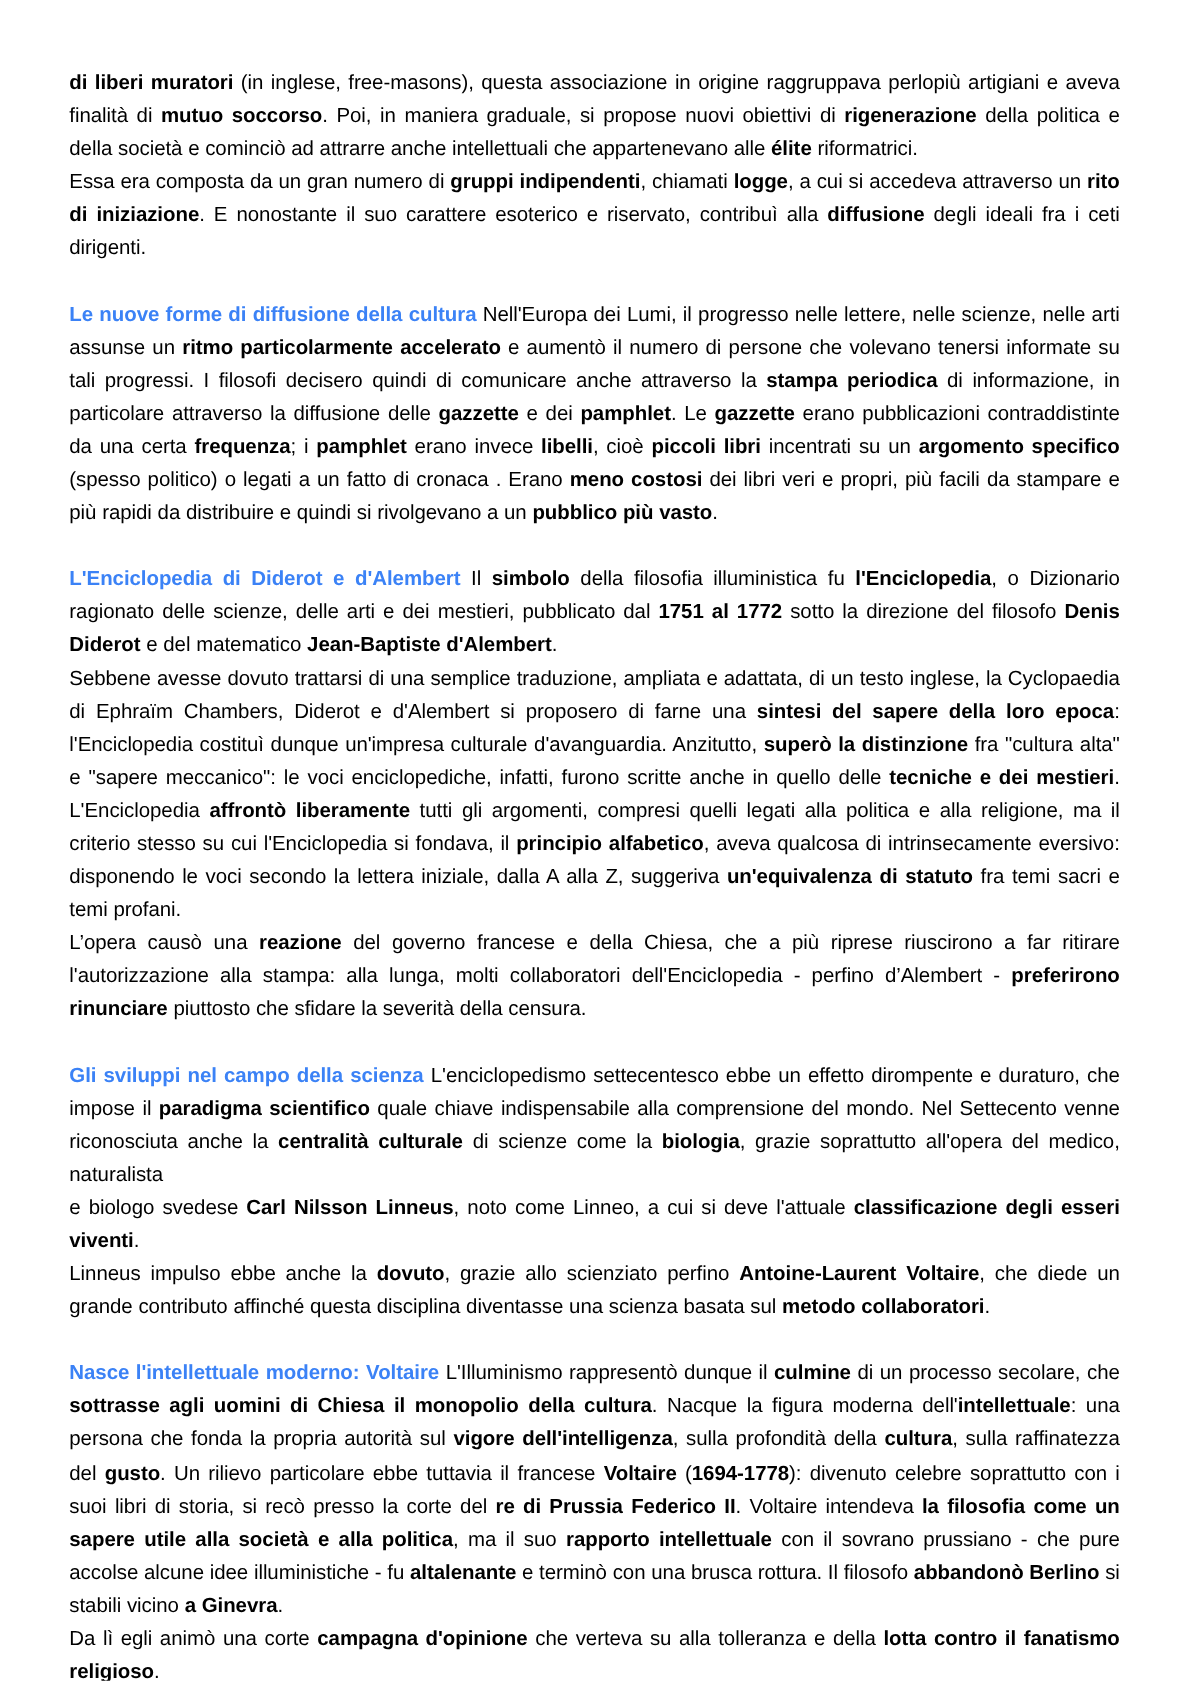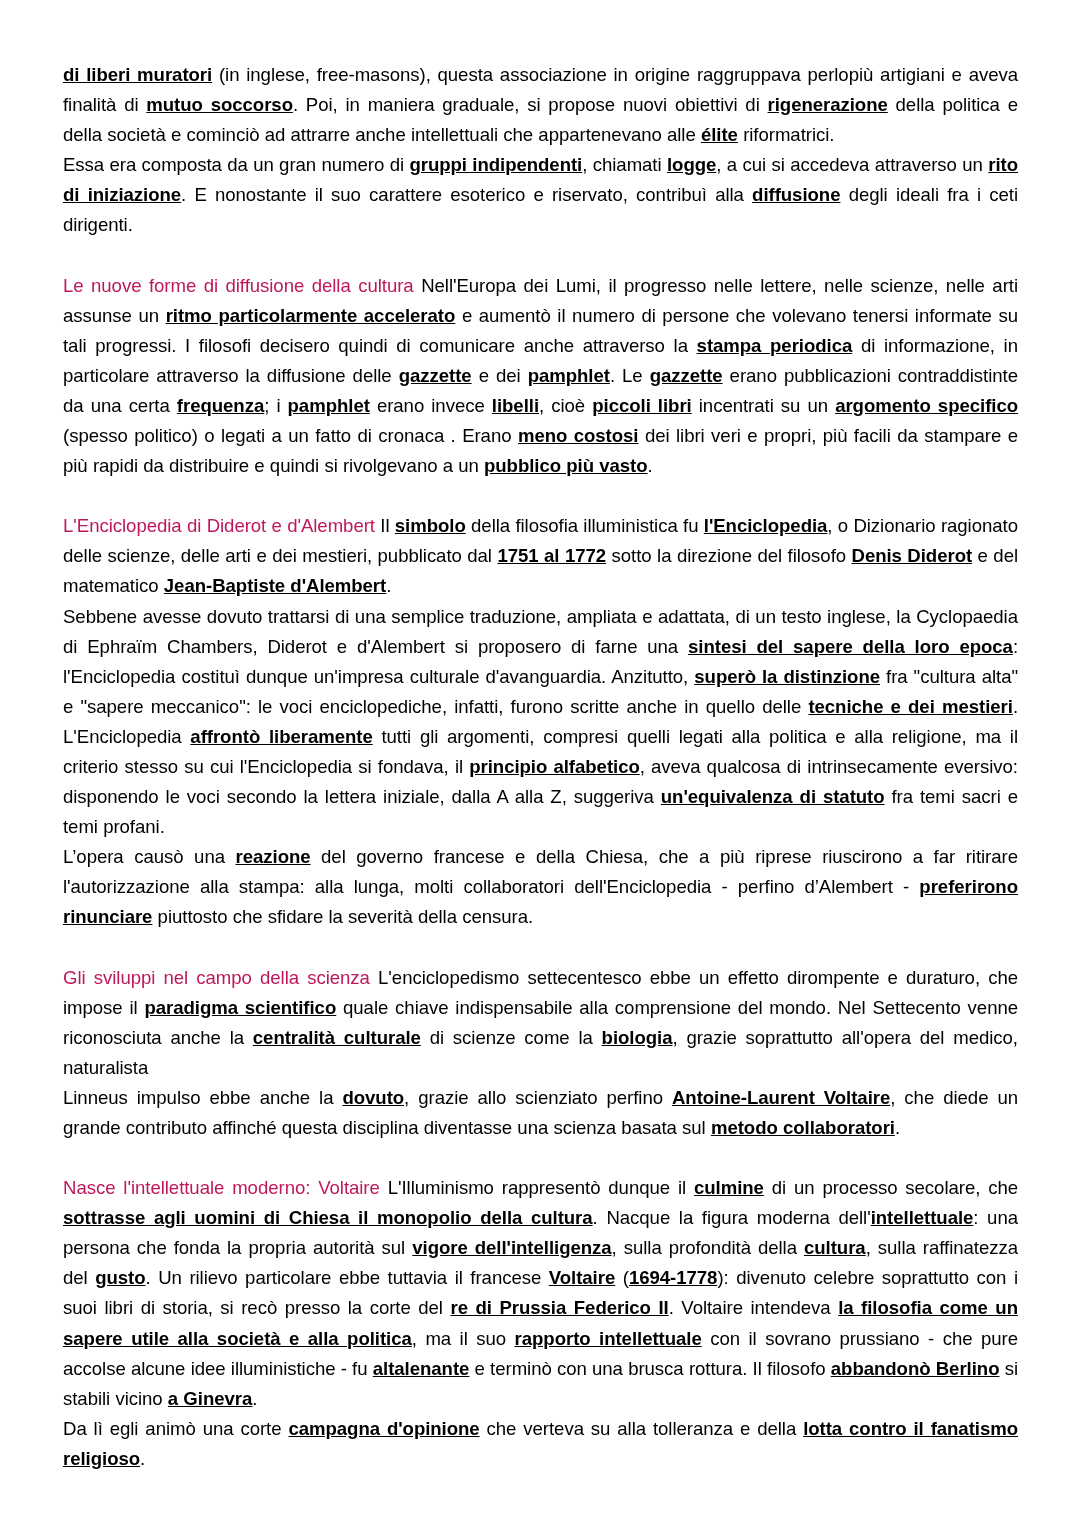--- a/index.html
+++ b/index.html
@@ -33,27 +33,26 @@
     margin: 0 0 30px 0;
     letter-spacing: -0.05px;
     word-spacing: 0.1px;
     hyphens: none;
   }
   .para:last-child {
     margin-bottom: 0;
   }
   b, strong, .b {
     font-weight: bold;
-    text-decoration: underline;
   }
   i, em, .i {
   }
   .heading {
-    color: #be185d;
-    font-weight: normal;
+    color: #3b82f6;
+    font-weight: bold;
   }
   
   .para .br-block {
     display: block;
     text-align: justify;
     text-justify: inter-word;
   }
   .para .br-block:last-child,
   .para .last-line {
     
@@ -71,20 +70,21 @@
       <div class="para">
         <span class="br-block"><span class="heading">Le nuove forme di diffusione della cultura</span><span> Nell'Europa dei Lumi, il progresso nelle lettere, nelle scienze, nelle arti assunse un </span><span class="b">ritmo particolarmente accelerato</span><span> e aumentò il numero di persone che volevano tenersi informate su tali progressi. I filosofi decisero quindi di comunicare anche attraverso la </span><span class="b">stampa periodica</span><span> di informazione, in particolare attraverso la diffusione delle </span><span class="b">gazzette</span><span> e dei </span><span class="b">pamphlet</span><span>. Le </span><span class="b">gazzette</span><span> erano pubblicazioni contraddistinte da una certa </span><span class="b">frequenza</span><span>; i </span><span class="b">pamphlet</span><span> erano invece </span><span class="b">libelli</span><span>, cioè </span><span class="b">piccoli libri</span><span> incentrati su un </span><span class="b">argomento specifico</span><span> (spesso politico) o legati a un fatto di cronaca . Erano </span><span class="b">meno costosi</span><span> dei libri veri e propri, più facili da stampare e più rapidi da distribuire e quindi si rivolgevano a un </span><span class="b">pubblico più vasto</span><span>.</span></span>
       </div>
       <div class="para">
         <span class="br-block"><span class="heading">L'Enciclopedia di Diderot e d'Alembert</span><span> Il </span><span class="b">simbolo</span><span> della filosofia illuministica fu </span><span class="b">l'Enciclopedia</span><span>, o </span><span class="i">Dizionario ragionato delle scienze, delle arti e dei mestieri</span><span>, pubblicato dal </span><span class="b">1751 al 1772</span><span> sotto la direzione del filosofo </span><span class="b">Denis Diderot</span><span> e del matematico </span><span class="b">Jean-Baptiste d'Alembert</span><span>.</span></span>
         <span class="br-block"><span>Sebbene avesse dovuto trattarsi di una semplice traduzione, ampliata e adattata, di un testo inglese, la Cyclopaedia di Ephraïm Chambers, Diderot e d'Alembert si proposero di farne una </span><span class="b">sintesi del sapere della loro epoca</span><span>: l'Enciclopedia costituì dunque un'impresa culturale d'avanguardia. Anzitutto, </span><span class="b">superò la distinzione</span><span> fra "cultura alta" e "sapere meccanico": le voci enciclopediche, infatti, furono scritte anche in quello delle </span><span class="b">tecniche e dei mestieri</span><span>. L'Enciclopedia </span><span class="b">affrontò liberamente</span><span> tutti gli argomenti, compresi quelli legati alla politica e alla religione, ma il criterio stesso su cui l'Enciclopedia si fondava, il </span><span class="b">principio alfabetico</span><span>, aveva qualcosa di intrinsecamente eversivo: disponendo le voci secondo la lettera iniziale, dalla A alla Z, suggeriva </span><span class="b">un'equivalenza di statuto</span><span> fra temi sacri e temi profani.</span></span>
         <span class="br-block"><span>L’opera causò una </span><span class="b">reazione</span><span> del governo francese e della Chiesa, che a più riprese riuscirono a far ritirare l'autorizzazione alla stampa: alla lunga, molti collaboratori dell'Enciclopedia - perfino d’Alembert - </span><span class="b">preferirono rinunciare</span><span> piuttosto che sfidare la severità della censura.</span></span>
       </div>
       <div class="para">
         <span class="br-block"><span class="heading">Gli sviluppi nel campo della scienza</span><span> L'enciclopedismo settecentesco ebbe un effetto dirompente e duraturo, che impose il </span><span class="b">paradigma scientifico</span><span> quale chiave indispensabile alla comprensione del mondo. Nel Settecento venne riconosciuta anche la </span><span class="b">centralità culturale</span><span> di scienze come la </span><span class="b">biologia</span><span>, grazie soprattutto all'opera del medico, naturalista</span></span>
+        <span class="br-block"><span>e biologo svedese </span><span class="b">Carl Nilsson Linneus</span><span>, noto come Linneo, a cui si deve l'attuale </span><span class="b">classificazione degli esseri viventi</span><span>.</span></span>
         <span class="br-block"><span>Linneus impulso ebbe anche la </span><span class="b">dovuto</span><span>, grazie allo scienziato perfino </span><span class="b">Antoine-Laurent Voltaire</span><span>, che diede un grande contributo affinché questa disciplina diventasse una scienza basata sul </span><span class="b">metodo collaboratori</span><span>.</span></span>
       </div>
       <div class="para">
         <span class="br-block"><span class="heading">Nasce l'intellettuale moderno: Voltaire</span><span> L'Illuminismo rappresentò dunque il </span><span class="b">culmine</span><span> di un processo secolare, che </span><span class="b">sottrasse agli uomini di Chiesa il monopolio della cultura</span><span>. Nacque la figura moderna dell'</span><span class="b">intellettuale</span><span>: una persona che fonda la propria autorità sul </span><span class="b">vigore dell'intelligenza</span><span>, sulla profondità della </span><span class="b">cultura</span><span>, sulla raffinatezza del </span><span class="b">gusto</span><span>. Un rilievo particolare ebbe tuttavia il francese </span><span class="b">Voltaire</span><span> (</span><span class="b">1694-1778</span><span>): divenuto celebre soprattutto con i suoi libri di storia, si recò presso la corte del </span><span class="b">re di Prussia Federico II</span><span>. Voltaire intendeva </span><span class="b">la filosofia come un sapere utile alla società e alla politica</span><span>, ma il suo </span><span class="b">rapporto intellettuale</span><span> con il sovrano prussiano - che pure accolse alcune idee illuministiche - fu </span><span class="b">altalenante</span><span> e terminò con una brusca rottura. Il filosofo </span><span class="b">abbandonò Berlino</span><span> si stabili vicino </span><span class="b">a Ginevra</span><span>.</span></span>
         <span class="br-block"><span>Da lì egli animò una corte </span><span class="b">campagna d'opinione</span><span> che verteva su alla tolleranza e della </span><span class="b">lotta contro il fanatismo religioso</span><span>.</span></span>
       </div>
     </div>
 </div>
 
 </body></html>

